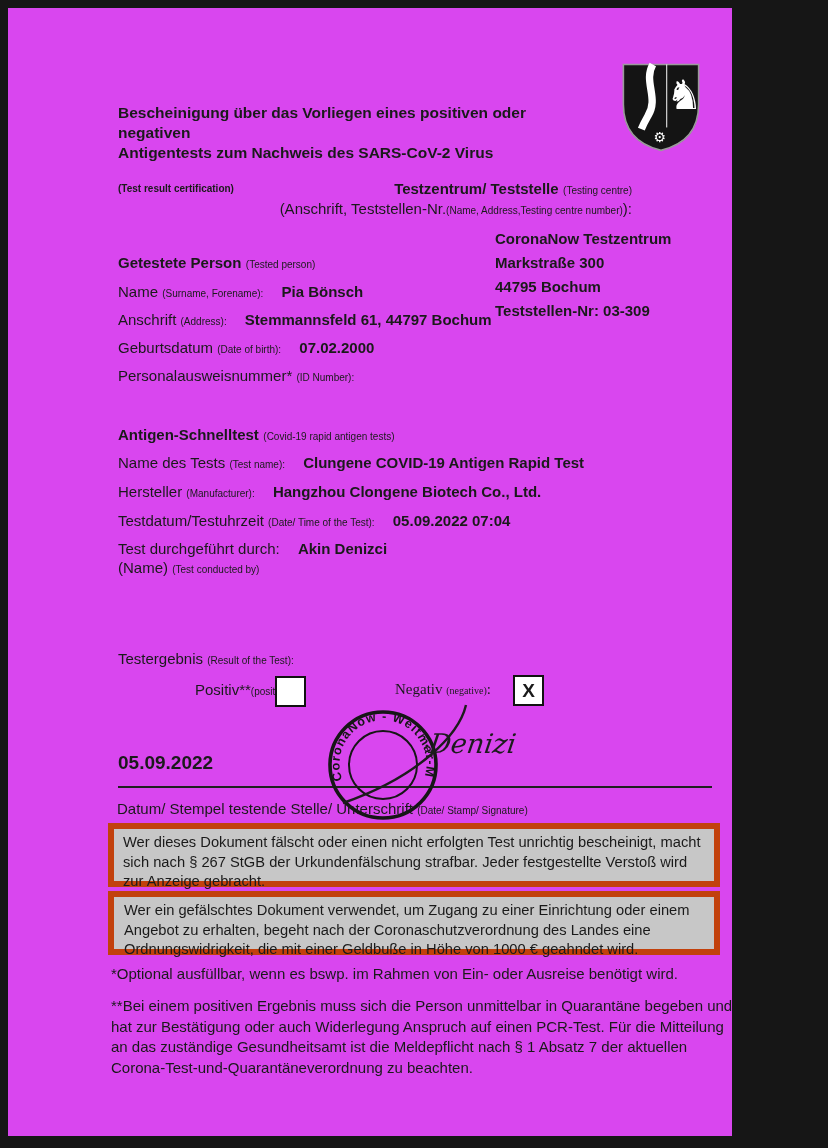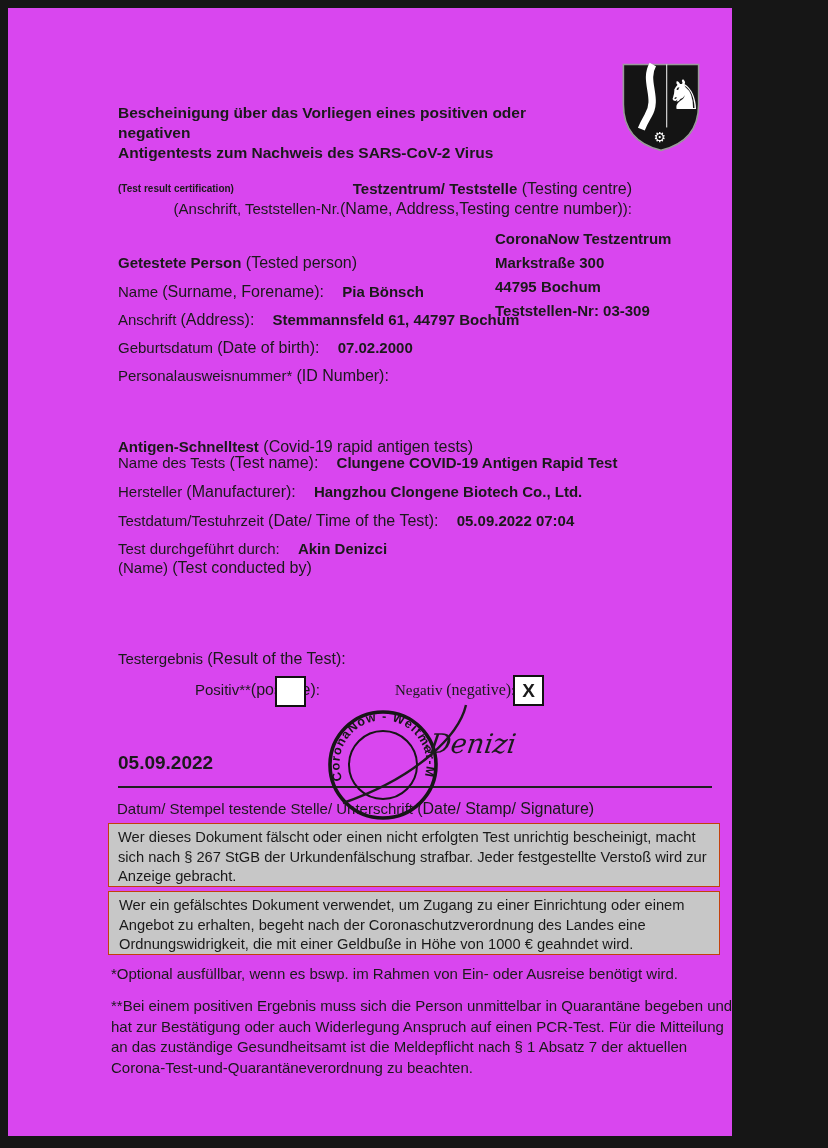--- a/index.html
+++ b/index.html
@@ -2,32 +2,32 @@
 <html><head>
 <meta charset="utf-8">
 <style>
   html,body{margin:0;padding:0;background:#161616;}
   .frame{position:relative;width:828px;height:1148px;background:#161616;overflow:hidden;
          font-family:"Liberation Sans", sans-serif;color:#1a1a1a;}
   .page{position:absolute;left:8px;top:8px;width:724px;height:1128px;background:#d946ef;}
   .abs{position:absolute;}
   .nw{white-space:nowrap;}
   .t{font-size:15px;}
-  .sm{font-size:16px;}
+  .sm{font-size:10px;}
   .b{font-weight:700;}
   .title{font-size:15.5px;font-weight:700;line-height:20px;}
   .title-sub{font-size:10px;font-weight:700;margin-top:16px;}
   .val{font-weight:700;margin-left:14px;}
   .addr{font-weight:700;font-size:15px;line-height:24px;}
   .right-head{right:100px;text-align:right;}
   .cb{position:absolute;width:27px;height:27px;border:2px solid #111;background:#fff;
       display:flex;align-items:center;justify-content:center;font-weight:700;font-size:19px;}
   .sigline{position:absolute;left:110px;top:778px;width:594px;height:2px;background:#1f1f1f;}
   .gbox{position:absolute;left:100px;width:612px;box-sizing:border-box;background:#c7c7c7;
-        border:1px solid #c2410c;font-size:14.7px;line-height:19.5px;padding:4px 9px;}
+        border:6px solid #c2410c;font-size:14.7px;line-height:19.5px;padding:4px 9px;}
   .fnote{position:absolute;left:103px;font-size:15px;line-height:20.5px;width:628px;}
   .date-big{font-size:19px;font-weight:700;}
 </style>
 </head>
 <body>
 
 <div class="frame">
   <div class="page">
 
     <div class="abs title" style="left:110px;top:95px;width:470px;">
@@ -82,21 +82,21 @@
       <span>Geburtsdatum</span>
       <span class="sm">(Date of birth):</span>
       <span class="val">07.02.2000</span>
     </div>
 
     <div class="abs nw t" style="left:110px;top:359px;">
       <span>Personalausweisnummer*</span>
       <span class="sm">(ID Number):</span>
     </div>
 
-    <div class="abs nw" style="left:110px;top:418px;margin-top:12px;">
+    <div class="abs nw" style="left:110px;top:418px;">
       <span class="t b">Antigen-Schnelltest</span>
       <span class="sm">(Covid-19 rapid antigen tests)</span>
     </div>
 
     <div class="abs nw t" style="left:110px;top:446px;">
       <span>Name des Tests</span>
       <span class="sm">(Test name):</span>
       <span class="val">Clungene COVID-19 Antigen Rapid Test</span>
     </div>
 

